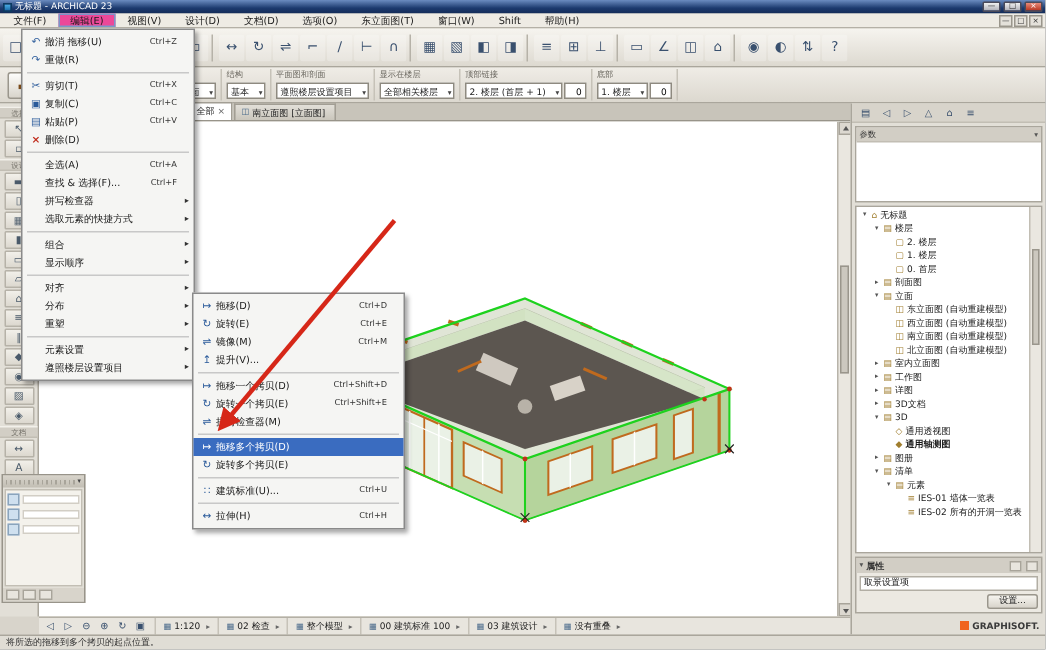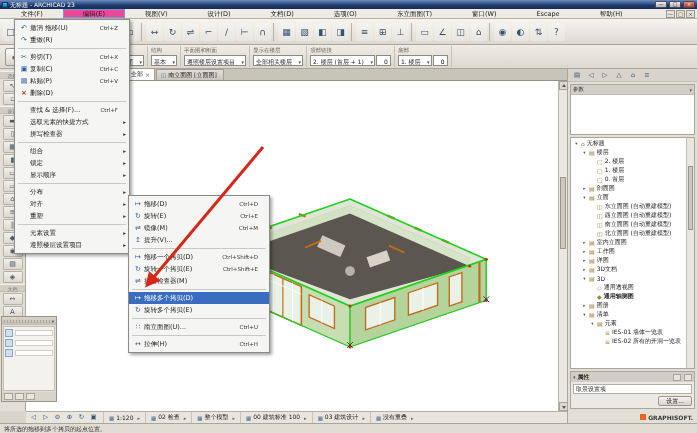--- a/index.html
+++ b/index.html
@@ -15,21 +15,21 @@
 
 .titlebar{position:absolute;left:0;top:0;width:697px;height:9px;background:linear-gradient(#6b8cc0,#1c3a6e 60%,#142c58);display:flex;align-items:center;color:#fff;padding:0 2px;gap:2px}
 .app-ico{width:6px;height:6px;background:linear-gradient(#4ab0e8,#1a6aa8);border:1px solid #0c3a60;flex:none}
 .tb-title{flex:1;font-size:6px;line-height:9px;white-space:nowrap;overflow:hidden}
 .winbtn{width:12px;height:7px;font-size:5px;line-height:5px;text-align:center;background:linear-gradient(#f0f0f0,#b0b0b8);border:1px solid #4a4a5a;color:#222;border-radius:1px}
 .winbtn.close{background:linear-gradient(#e88a78,#b83520);color:#fff}
 
 
 .menubar{position:absolute;left:0;top:9px;width:697px;height:10px;background:#eeebe4;border-bottom:1px solid #b4b0a6;display:flex;align-items:stretch;padding-left:1px}
 .menubar-items{display:contents}
-.menu-item{font-size:6.5px;line-height:10px;padding:0 20px;color:#1a1a1a;white-space:nowrap}
+.menu-item{font-size:6.5px;line-height:10px;padding:0 8px;color:#1a1a1a;white-space:nowrap}
 .menu-item.active{background:#ec4899;outline:1px solid #7a96c8;outline-offset:-1px}
 .doc-ctrls{margin-left:auto;display:flex;gap:1px;align-items:center;padding-right:2px}
 .docbtn{width:9px;height:8px;font-size:5px;line-height:6px;text-align:center;background:#e4e1da;border:1px solid #9a968c;color:#333}
 
 
 .toolbar{position:absolute;left:0;top:19px;width:697px;height:26px;background:linear-gradient(#f6f4ef,#ddd9d0);border-bottom:1px solid #aaa69c;display:flex;align-items:center;gap:1px;padding:0 2px}
 .tbtn{width:17px;height:18px;border:1px solid transparent;border-radius:2px;display:flex;align-items:center;justify-content:center;color:#39506e;font-size:9px;position:relative;background:rgba(255,255,255,.25)}
 .tbtn .tb-caret{position:absolute;right:0;bottom:-1px;font-size:4px;color:#555}
 .tbtn.sep{width:3px;height:18px;border:none;border-left:1px solid #b6b2a8;margin:0 1px;border-radius:0;background:none}
 
@@ -169,21 +169,21 @@
         <div class="menu-item" data-name="menubar-item"><span>设计(D)</span></div>
       
         <div class="menu-item" data-name="menubar-item"><span>文档(D)</span></div>
       
         <div class="menu-item" data-name="menubar-item"><span>选项(O)</span></div>
       
         <div class="menu-item" data-name="menubar-item"><span>东立面图(T)</span></div>
       
         <div class="menu-item" data-name="menubar-item"><span>窗口(W)</span></div>
       
-        <div class="menu-item" data-name="menubar-item"><span>Escape</span></div>
+        <div class="menu-item" data-name="menubar-item"><span>Shift</span></div>
       
         <div class="menu-item" data-name="menubar-item"><span>帮助(H)</span></div>
       </div>
     <div class="doc-ctrls" data-name="document-window-controls">
       <div class="docbtn" data-name="doc-minimize-button">—</div>
       <div class="docbtn" data-name="doc-restore-button">□</div>
       <div class="docbtn" data-name="doc-close-button">×</div>
     </div>
   </div>
 
@@ -827,78 +827,78 @@
 
       <div class="m-row" data-name="menu-item-delete">
         <span class="m-ico" data-name="menu-item-icon">×</span>
         <span class="m-label">删除(D)</span>
         <span class="m-sc"></span>
         <span class="m-arrow" data-name="submenu-arrow-icon"></span>
       </div>
 
       <div class="m-row sep" data-name="menu-item"></div>
 
+      <div class="m-row" data-name="menu-item-select-all">
+        <span class="m-ico" data-name="menu-item-icon"></span>
+        <span class="m-label">全选(A)</span>
+        <span class="m-sc">Ctrl+A</span>
+        <span class="m-arrow" data-name="submenu-arrow-icon"></span>
+      </div>
 
       <div class="m-row" data-name="menu-item-find-select">
         <span class="m-ico" data-name="menu-item-icon"></span>
         <span class="m-label">查找 &amp; 选择(F)...</span>
         <span class="m-sc">Ctrl+F</span>
         <span class="m-arrow" data-name="submenu-arrow-icon"></span>
       </div>
 
+      <div class="m-row" data-name="menu-item-spell-checker">
+        <span class="m-ico" data-name="menu-item-icon"></span>
+        <span class="m-label">拼写检查器</span>
+        <span class="m-sc"></span>
+        <span class="m-arrow" data-name="submenu-arrow-icon">▸</span>
+      </div>
+
       <div class="m-row" data-name="menu-item-selection-shortcuts">
         <span class="m-ico" data-name="menu-item-icon"></span>
         <span class="m-label">选取元素的快捷方式</span>
         <span class="m-sc"></span>
         <span class="m-arrow" data-name="submenu-arrow-icon">▸</span>
       </div>
 
-      <div class="m-row" data-name="menu-item-spell-checker">
-        <span class="m-ico" data-name="menu-item-icon"></span>
-        <span class="m-label">拼写检查器</span>
-        <span class="m-sc"></span>
-        <span class="m-arrow" data-name="submenu-arrow-icon">▸</span>
-      </div>
-
       <div class="m-row sep" data-name="menu-item"></div>
 
       <div class="m-row" data-name="menu-item-grouping">
         <span class="m-ico" data-name="menu-item-icon"></span>
         <span class="m-label">组合</span>
         <span class="m-sc"></span>
         <span class="m-arrow" data-name="submenu-arrow-icon">▸</span>
       </div>
 
-      <div class="m-row" data-name="menu-item-locking">
-        <span class="m-ico" data-name="menu-item-icon"></span>
-        <span class="m-label">锁定</span>
-        <span class="m-sc"></span>
-        <span class="m-arrow" data-name="submenu-arrow-icon">▸</span>
-      </div>
 
       <div class="m-row" data-name="menu-item-display-order">
         <span class="m-ico" data-name="menu-item-icon"></span>
         <span class="m-label">显示顺序</span>
         <span class="m-sc"></span>
         <span class="m-arrow" data-name="submenu-arrow-icon">▸</span>
       </div>
 
       <div class="m-row sep" data-name="menu-item"></div>
 
 
+      <div class="m-row" data-name="menu-item-align">
+        <span class="m-ico" data-name="menu-item-icon"></span>
+        <span class="m-label">对齐</span>
+        <span class="m-sc"></span>
+        <span class="m-arrow" data-name="submenu-arrow-icon">▸</span>
+      </div>
+
       <div class="m-row" data-name="menu-item-distribute">
         <span class="m-ico" data-name="menu-item-icon"></span>
         <span class="m-label">分布</span>
-        <span class="m-sc"></span>
-        <span class="m-arrow" data-name="submenu-arrow-icon">▸</span>
-      </div>
-
-      <div class="m-row" data-name="menu-item-align">
-        <span class="m-ico" data-name="menu-item-icon"></span>
-        <span class="m-label">对齐</span>
         <span class="m-sc"></span>
         <span class="m-arrow" data-name="submenu-arrow-icon">▸</span>
       </div>
 
       <div class="m-row" data-name="menu-item-reshape">
         <span class="m-ico" data-name="menu-item-icon"></span>
         <span class="m-label">重塑</span>
         <span class="m-sc"></span>
         <span class="m-arrow" data-name="submenu-arrow-icon">▸</span>
       </div>
@@ -986,21 +986,21 @@
         <span class="m-ico" data-name="menu-item-icon">↻</span>
         <span class="m-label">旋转多个拷贝(E)</span>
         <span class="m-sc"></span>
         <span class="m-arrow" data-name="submenu-arrow-icon"></span>
       </div>
 
       <div class="m-row sep" data-name="menu-item"></div>
 
       <div class="m-row" data-name="menu-item-multiply">
         <span class="m-ico" data-name="menu-item-icon">∷</span>
-        <span class="m-label">南立面图(U)...</span>
+        <span class="m-label">建筑标准(U)...</span>
         <span class="m-sc">Ctrl+U</span>
         <span class="m-arrow" data-name="submenu-arrow-icon"></span>
       </div>
 
       <div class="m-row sep" data-name="menu-item"></div>
 
       <div class="m-row" data-name="menu-item-stretch">
         <span class="m-ico" data-name="menu-item-icon">↔</span>
         <span class="m-label">拉伸(H)</span>
         <span class="m-sc">Ctrl+H</span>

